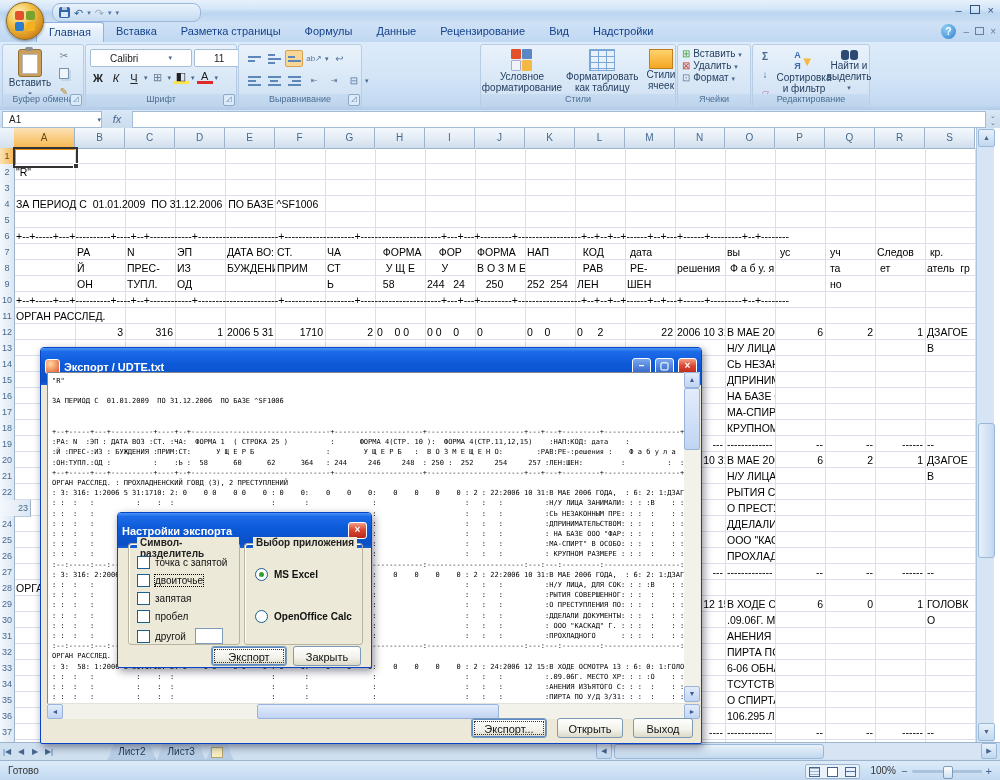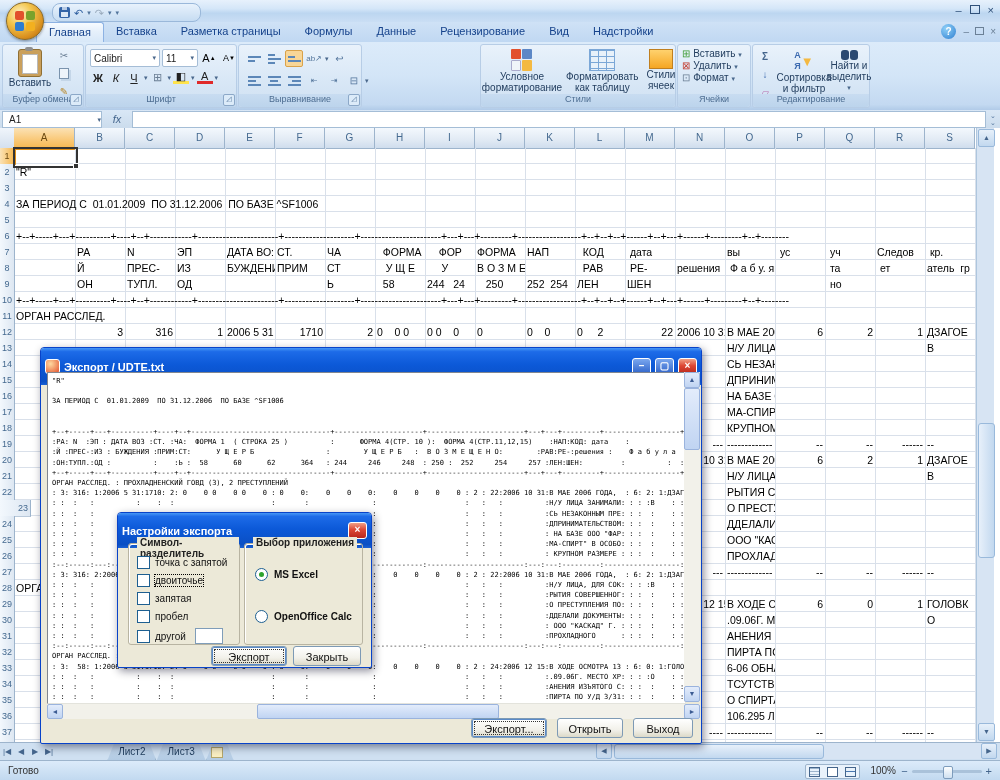--- a/index.html
+++ b/index.html
@@ -28,21 +28,21 @@
   #help-icon{right:44px;top:2px;width:15px;height:15px;border-radius:50%;background:radial-gradient(circle at 35% 30%,#8fd0f8,#2f7fd0);color:#fff;font-size:10px;font-weight:bold;text-align:center;line-height:15px;cursor:pointer;}
   #book-ctl{right:4px;top:4px;display:flex;gap:6px;color:#6b8096;font-size:10px;}
   
   #ribbon{left:0;top:42px;width:1000px;height:68px;background:linear-gradient(180deg,#dcebfa 0%,#d3e5f7 50%,#c3d9f1 92%,#b1cbe8 100%);border-bottom:1px solid #97b3d4;}
   .rgroup{position:absolute;top:2px;height:62px;border:1px solid #b7cde6;border-radius:3px;background:linear-gradient(180deg,#e9f2fb,#d8e7f6 60%,#cfe0f2);}
   .rglabel{position:absolute;left:0;right:0;bottom:0;height:13px;font-size:9px;color:#4d6d91;text-align:center;background:linear-gradient(180deg,#c8dcf1,#bcd4ec);border-radius:0 0 3px 3px;}
   .launcher{position:absolute;right:1px;bottom:1px;width:10px;height:10px;border:1px solid #8ca8c8;border-radius:2px;font-size:7px;line-height:8px;text-align:center;color:#54769c;background:#dcebf9;cursor:pointer;}
   .bigbtn{display:flex;flex-direction:column;align-items:center;font-size:10px;color:#254061;padding:2px 3px;border-radius:3px;cursor:pointer;text-align:center;line-height:11px;}
   .drop{font-size:7px;color:#4a688c;}
   .mini{width:16px;height:15px;display:flex;align-items:center;justify-content:center;font-size:10px;border:1px solid transparent;border-radius:2px;cursor:pointer;}
-  .sel{background:#fff;border:1px solid #a5bdd6;font-size:10px;color:#222;display:flex;align-items:center;justify-content:space-between;padding:0 3px;height:16px;border-radius:2px;cursor:pointer;}
+  .sel{background:#fff;border:1px solid #a5bdd6;font-size:10px;color:#222;display:flex;align-items:center;justify-content:space-between;padding:0 19px;height:16px;border-radius:2px;cursor:pointer;}
   .btnrow{display:flex;align-items:center;gap:2px;}
   .fontbtn{font-size:11px;width:16px;text-align:center;cursor:pointer;color:#222;}
   .bars{display:inline-flex;flex-direction:column;gap:2px;width:13px;cursor:pointer;}
   .bars b{height:2px;background:#5c87b8;display:block;}
   .clipboard{width:22px;height:26px;background:#caa05c;border:1px solid #8f6f33;border-radius:3px;position:relative;}
   .clipboard:before{content:"";position:absolute;left:3px;top:4px;width:14px;height:18px;background:#fff;border:1px solid #b9b9b9;}
   .clipboard:after{content:"";position:absolute;left:6px;top:-3px;width:8px;height:4px;background:#8f8f8f;border-radius:2px;}
   .cficon{width:22px;height:22px;display:grid;grid-template-columns:10px 10px;grid-gap:1px;}
   .cficon i{border-radius:1px;}
   .tblicon{width:24px;height:20px;background:

